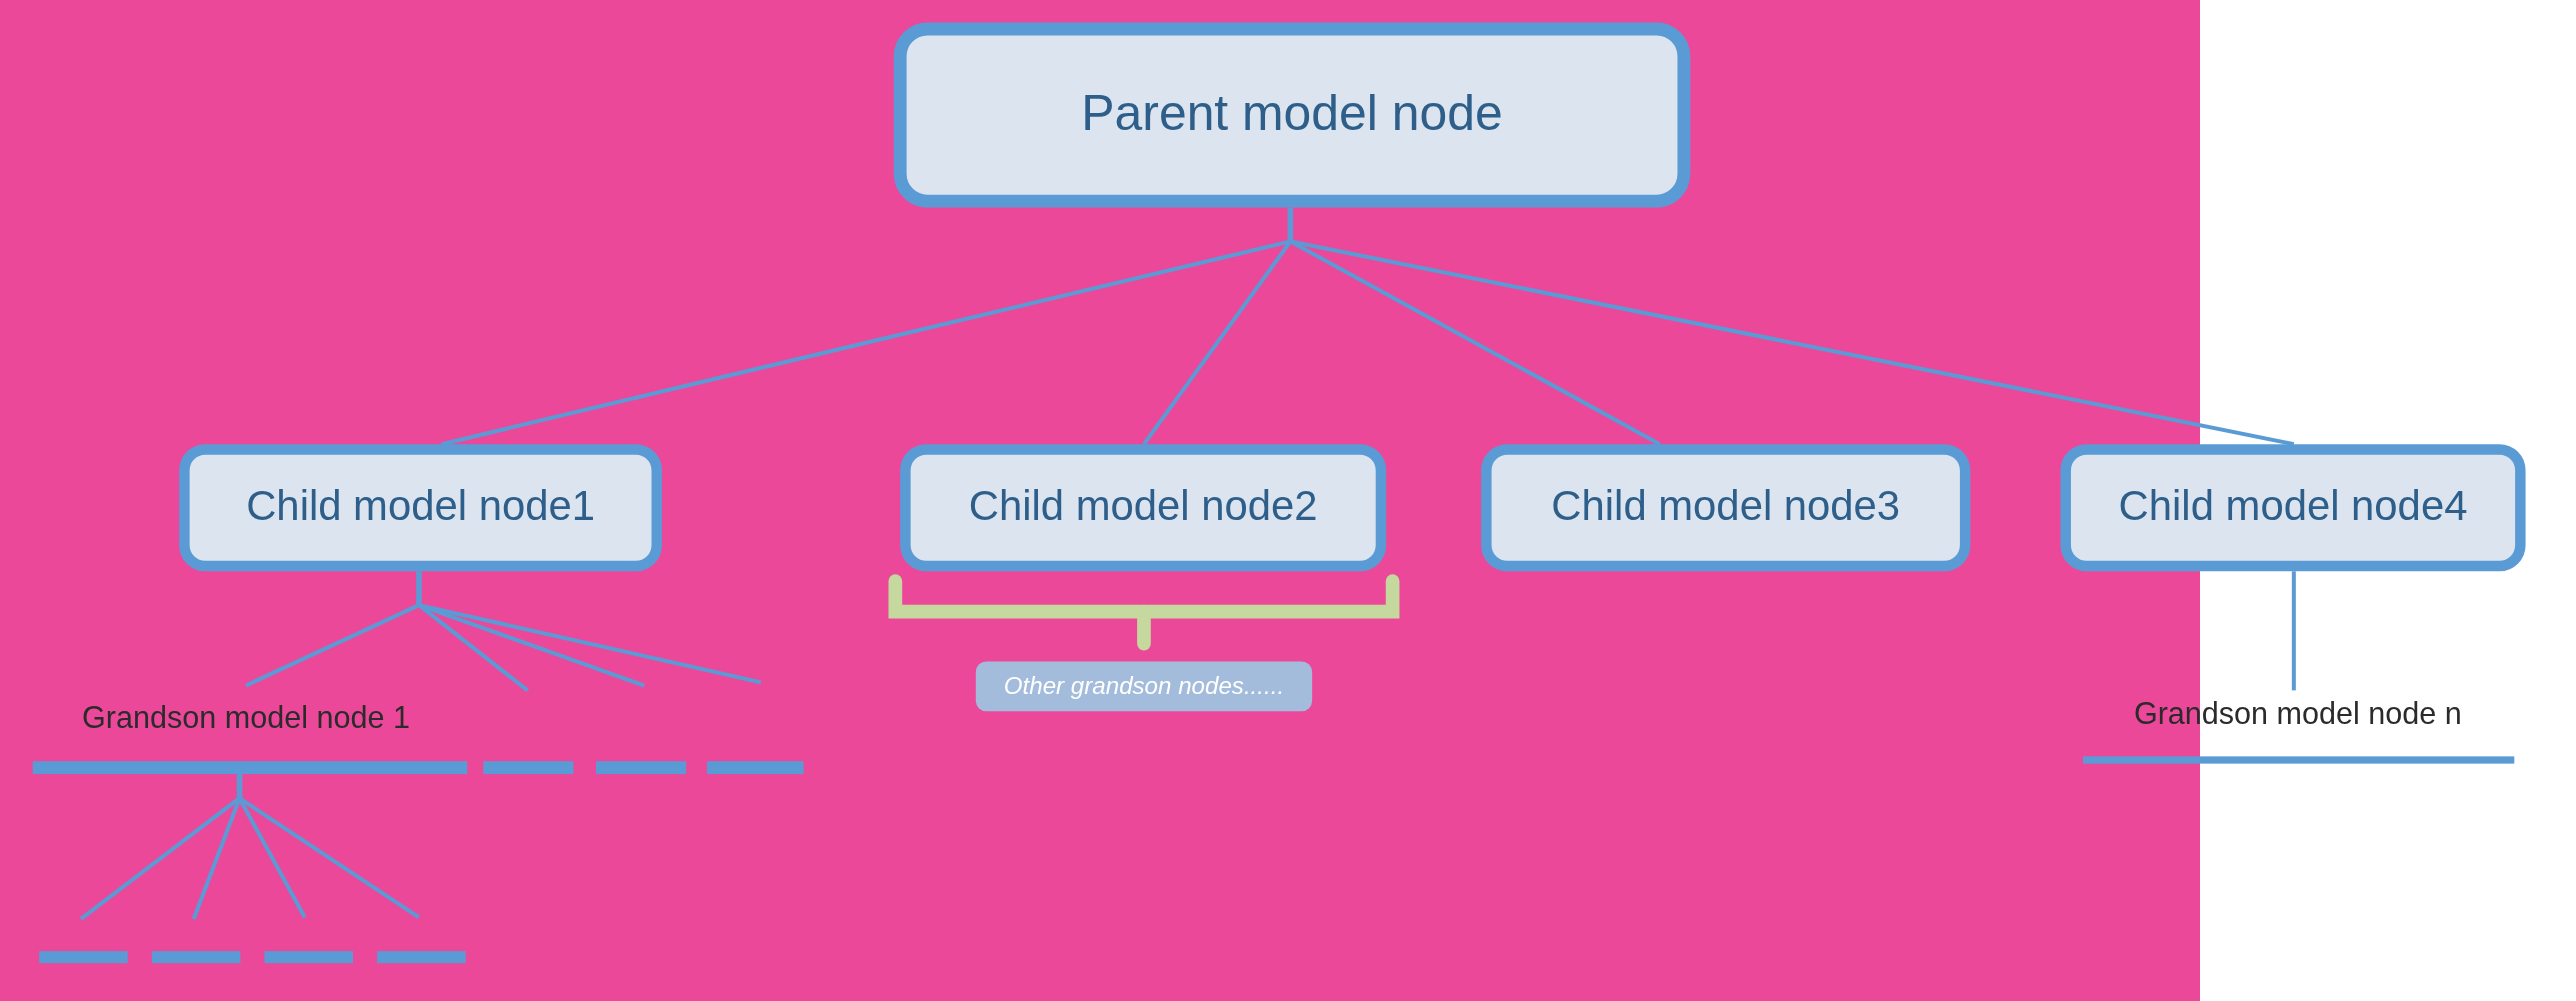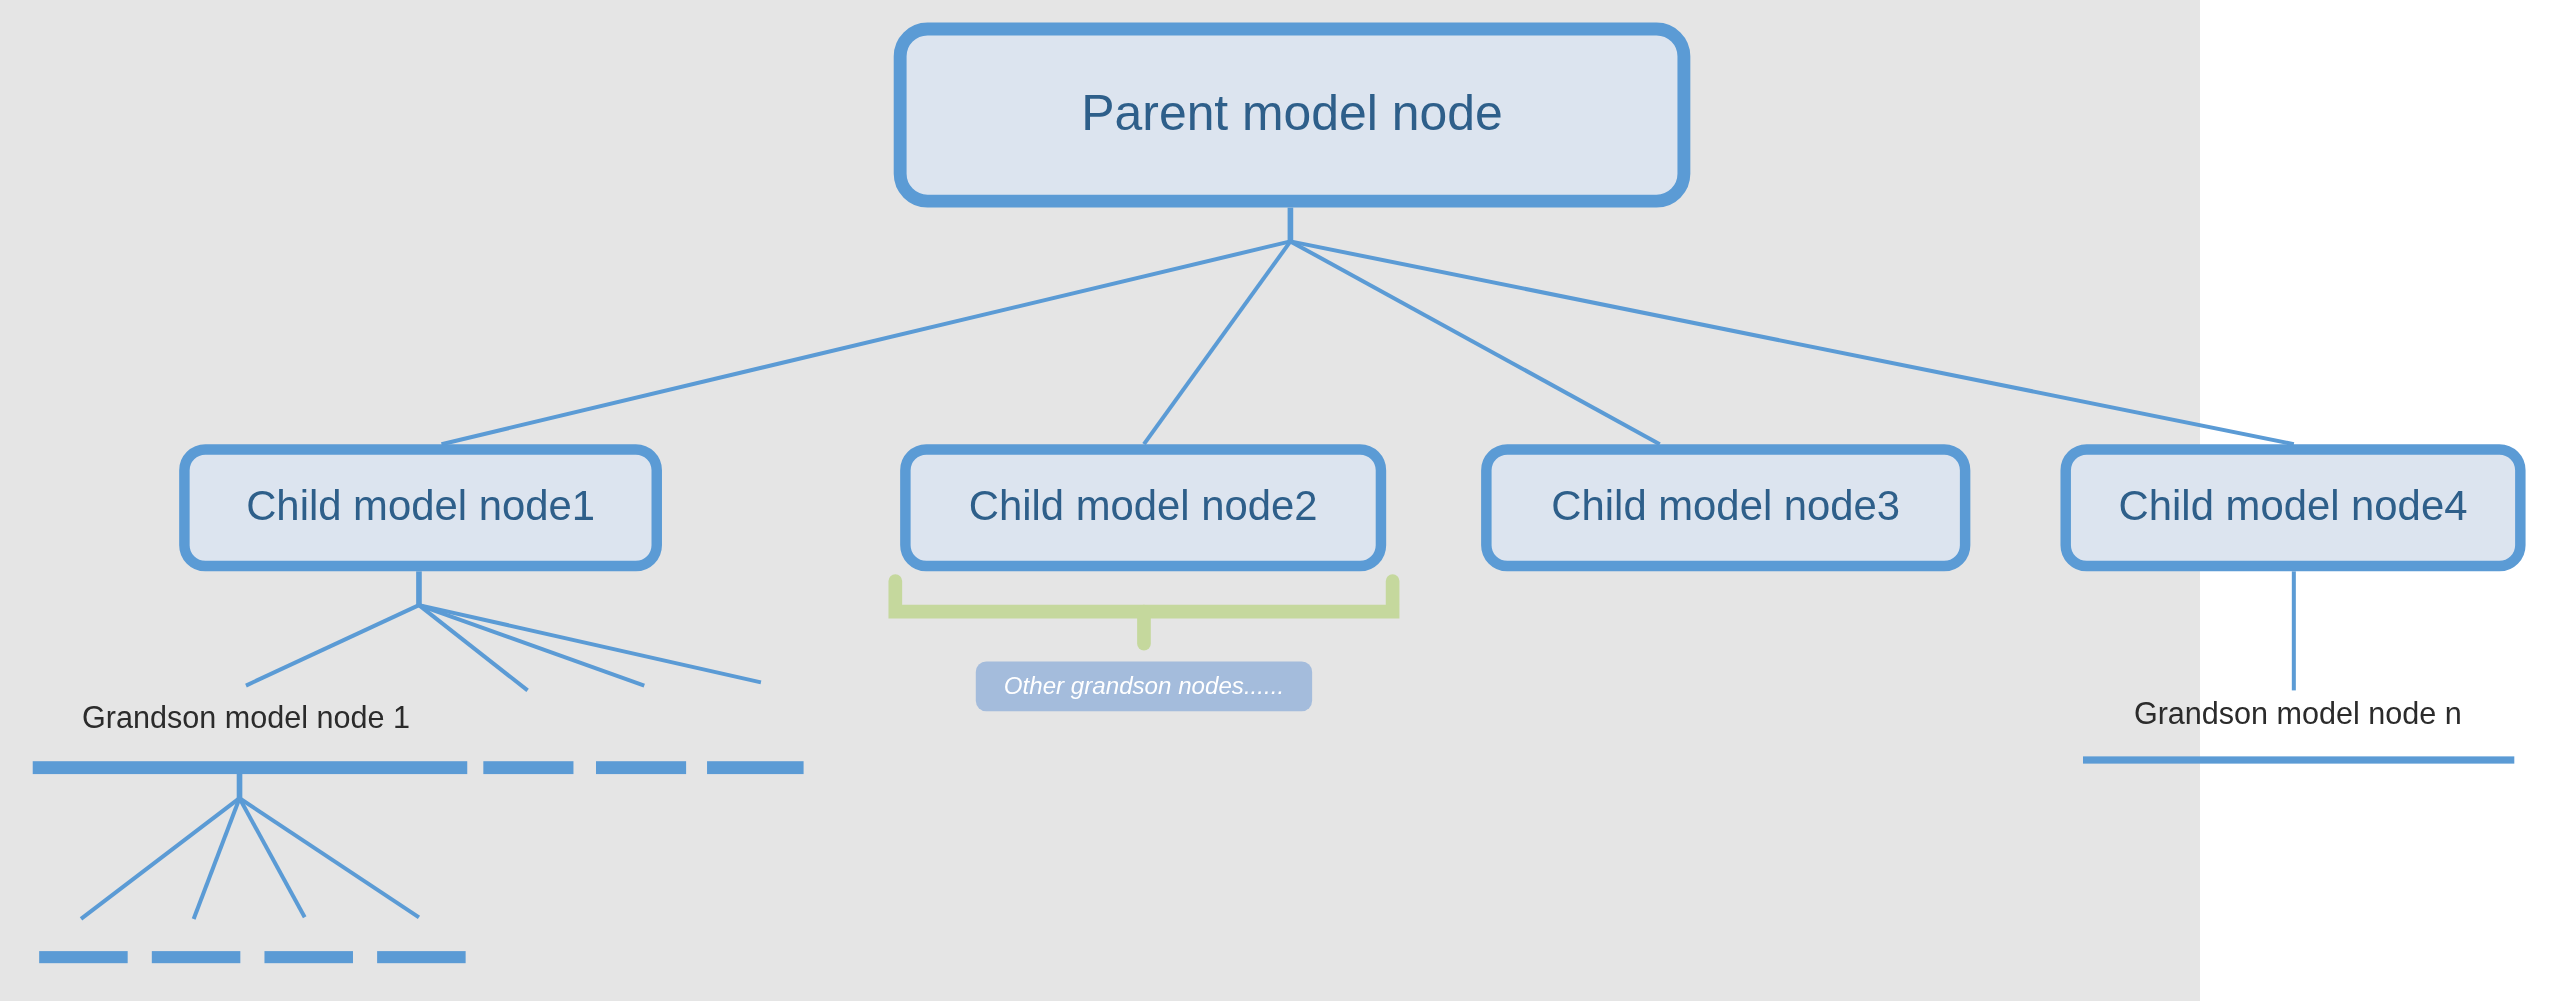--- a/index.html
+++ b/index.html
@@ -11,21 +11,21 @@
   body {
     width: 2576px;
     height: 1001px;
     font-family: "Liberation Sans", sans-serif;
     overflow: hidden;
   }
   #diagram-root {
     position: relative;
     width: 2200px;
     height: 1001px;
-    background: #e5e5e5;
+    background: #ec4899;
   }
   #diagram-svg {
     position: absolute;
     top: 0;
     left: 0;
     width: 2576px;
     height: 1001px;
     display: block;
   }
   .node-box-label {

